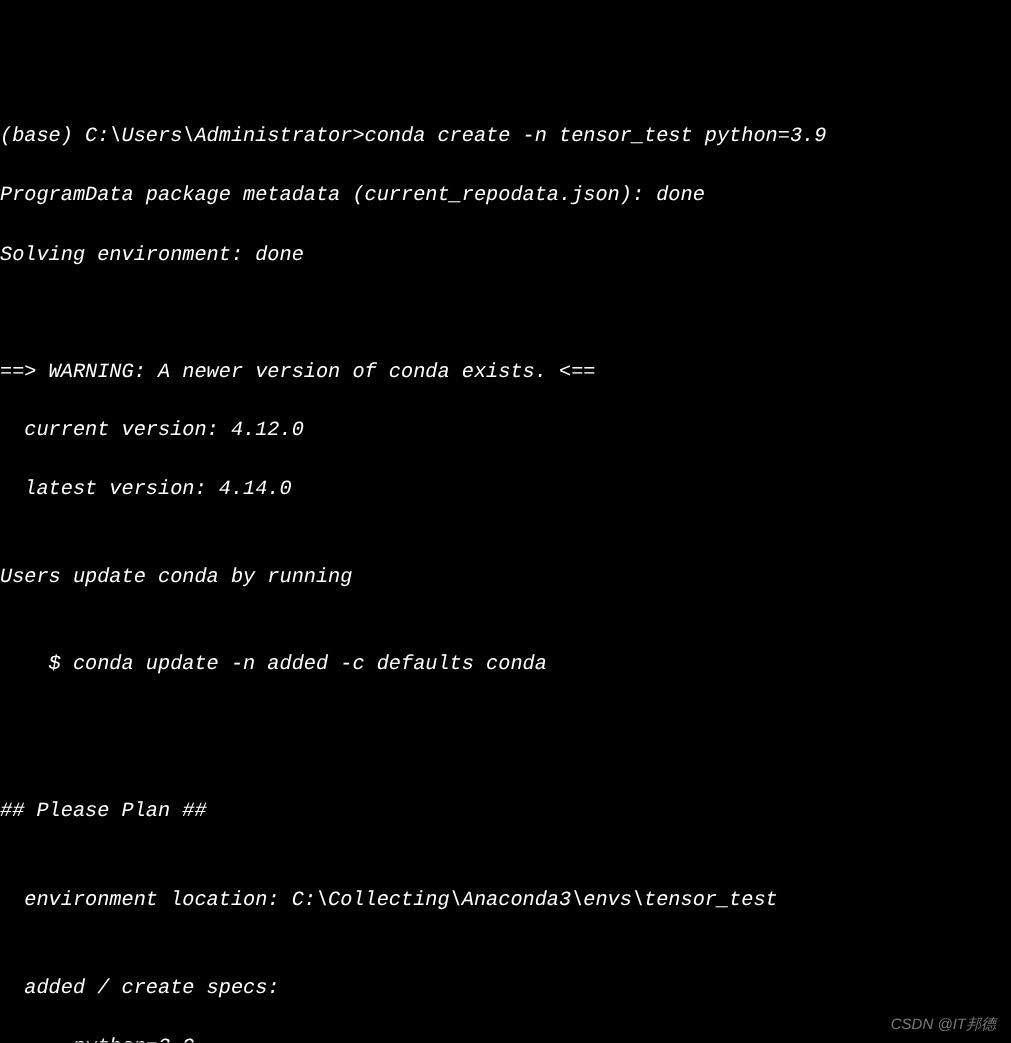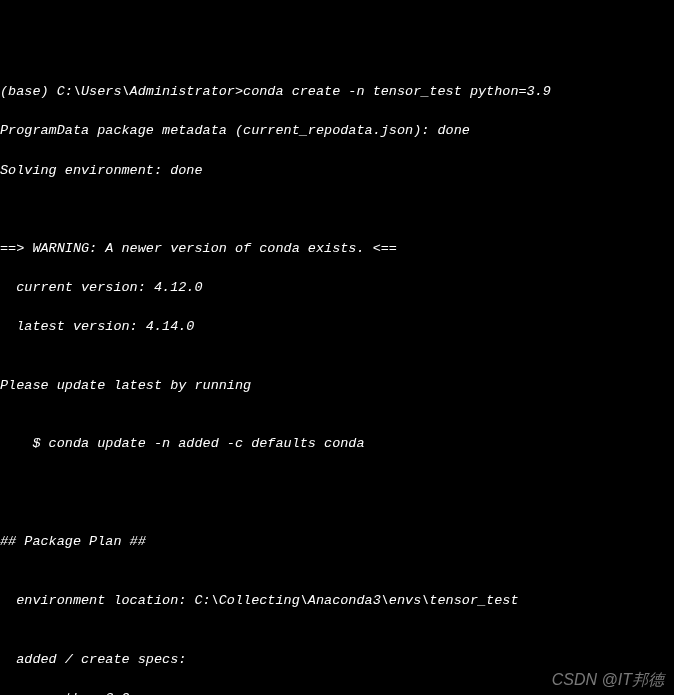--- a/index.html
+++ b/index.html
@@ -22,46 +22,46 @@
       position: relative;
     }
     .line {
       white-space: pre;
     }
     .watermark {
       position: absolute;
       bottom: 4px;
       right: 10px;
       color: rgba(200,200,200,0.6);
-      font-size: 16px;
+      font-size: 10px;
       font-family: sans-serif;
       white-space: nowrap;
     }
   </style>
 </head>
 <body>
 
 
 
 <div class="line">(base) C:\Users\Administrator&gt;conda create -n tensor_test python=3.9</div>
 <div class="line">ProgramData package metadata (current_repodata.json): done</div>
 <div class="line">Solving environment: done</div>
 <div class="line"></div>
 <div class="line"></div>
 <div class="line">==&gt; WARNING: A newer version of conda exists. &lt;==</div>
 <div class="line">  current version: 4.12.0</div>
 <div class="line">  latest version: 4.14.0</div>
 <div class="line"></div>
-<div class="line">Please update latest by running</div>
+<div class="line">Users update conda by running</div>
 <div class="line"></div>
 <div class="line">    $ conda update -n added -c defaults conda</div>
 <div class="line"></div>
 <div class="line"></div>
 <div class="line"></div>
-<div class="line">## Package Plan ##</div>
+<div class="line">## Please Plan ##</div>
 <div class="line"></div>
 <div class="line">  environment location: C:\Collecting\Anaconda3\envs\tensor_test</div>
 <div class="line"></div>
 <div class="line">  added / create specs:</div>
 <div class="line">    - python=3.9</div>
 <div class="line"></div>
 <div class="line"></div>
 
 <div class="line"></div>
 

